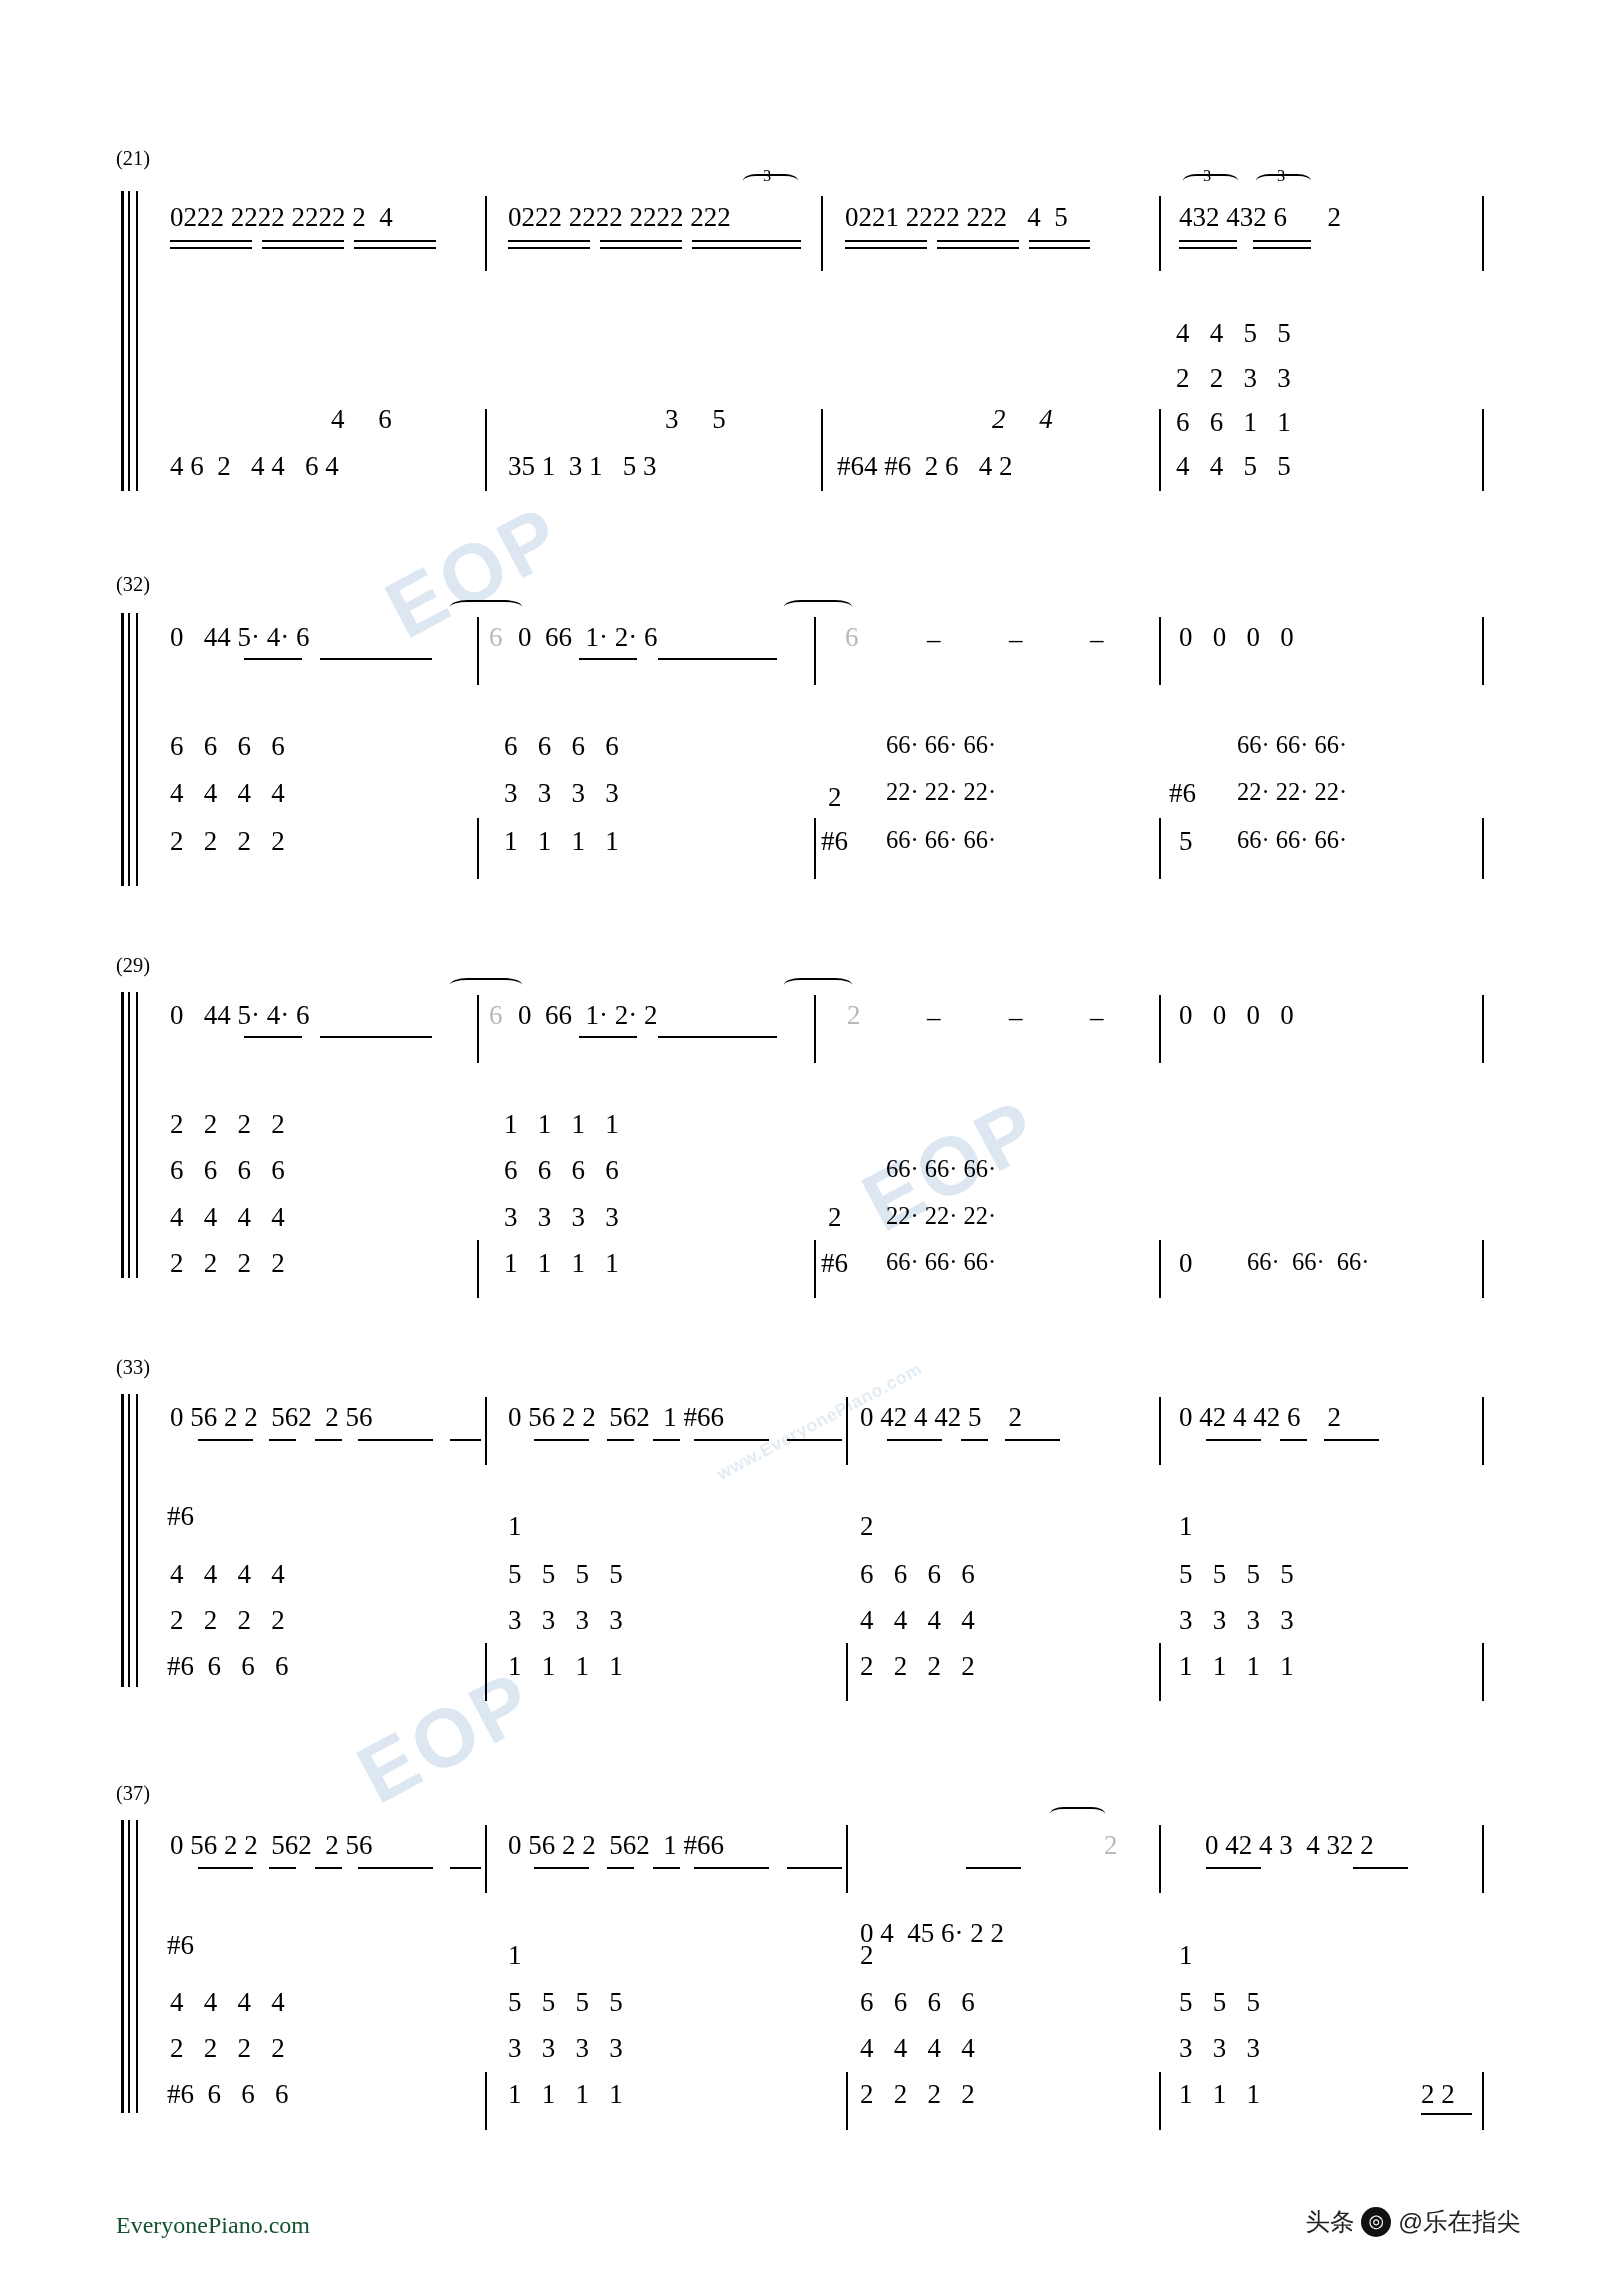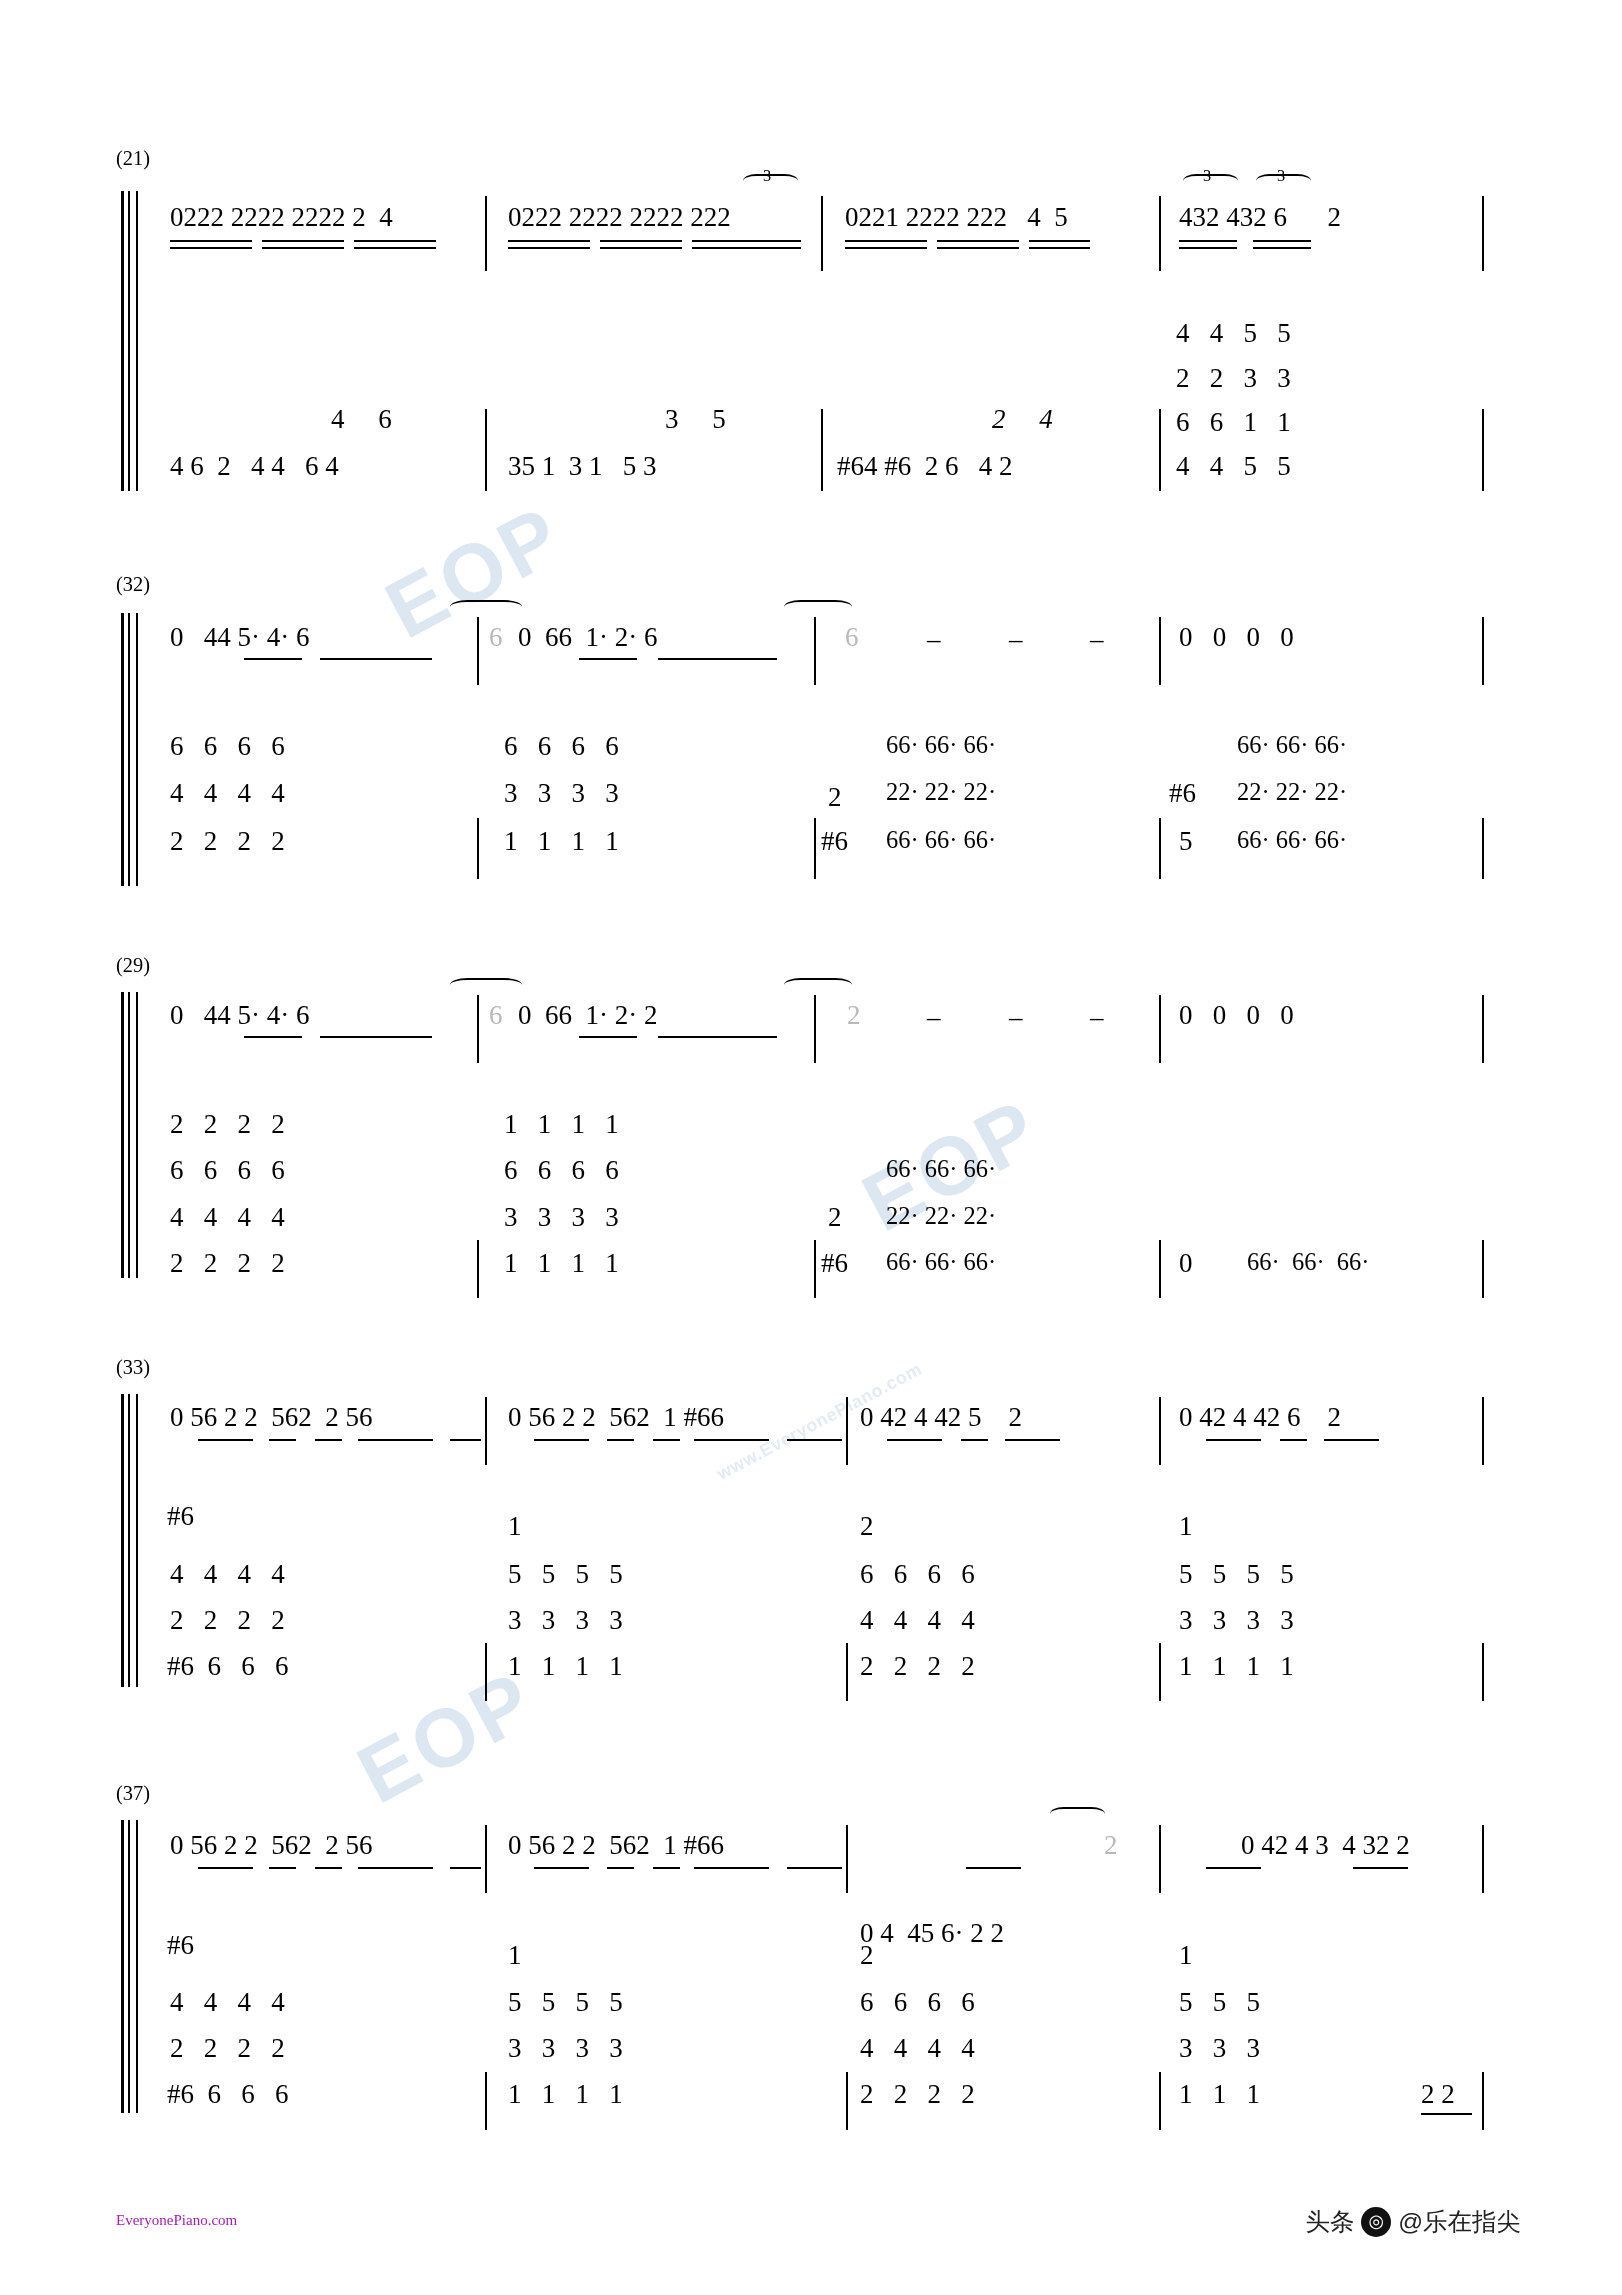--- a/index.html
+++ b/index.html
@@ -102,22 +102,22 @@
     position:absolute;
     font-size: 27px;
     font-family: "Liberation Serif", serif;
     z-index:3;
   }
   .footer-left {
     position: absolute;
     left: 116px;
     top: 2212px;
     font-family: "Liberation Serif", serif;
-    font-size: 15px;
-    color: #a21caf;
+    font-size: 24px;
+    color: #14532d;
     z-index: 4;
   }
   .footer-right {
     position: absolute;
     right: 102px;
     top: 2205px;
     font-family: "Liberation Sans", sans-serif;
     font-size: 24.5px;
     color: #222;
     display: flex;
@@ -385,21 +385,21 @@
   <div class="beam" style="left:694px; top:1867px; width:75px;"></div>
   <div class="beam" style="left:787px; top:1867px; width:55px;"></div>
   <div class="barline" style="left:846px; top:1825px; height:68px;"></div>
 
   <div class="note" style="left:860px; top:1920px;">0 4  45 6· 2 2</div>
   <div class="beam" style="left:966px; top:1867px; width:55px;"></div>
   <div class="tie" style="left:1050px; top:1807px; width:55px;"></div>
   <div class="note grey" style="left:1104px; top:1832px;">2</div>
   <div class="barline" style="left:1159px; top:1825px; height:68px;"></div>
 
-  <div class="note" style="left:1241px; top:1832px;text-align:right;">0 42 4 3  4 32 2</div>
+  <div class="note" style="left:1205px; top:1832px;text-align:right;">0 42 4 3  4 32 2</div>
   <div class="beam" style="left:1206px; top:1867px; width:55px;"></div>
   <div class="beam" style="left:1353px; top:1867px; width:55px;"></div>
   <div class="barline" style="left:1482px; top:1825px; height:68px;"></div>
 
   <div class="note" style="left:167px; top:1932px;">#6</div>
   <div class="note" style="left:170px; top:1989px;">4&nbsp;&nbsp;&nbsp;4&nbsp;&nbsp;&nbsp;4&nbsp;&nbsp;&nbsp;4</div>
   <div class="note" style="left:170px; top:2035px;">2&nbsp;&nbsp;&nbsp;2&nbsp;&nbsp;&nbsp;2&nbsp;&nbsp;&nbsp;2</div>
   <div class="note" style="left:167px; top:2081px;">#6&nbsp;&nbsp;6&nbsp;&nbsp;&nbsp;6&nbsp;&nbsp;&nbsp;6</div>
   <div class="barline" style="left:485px; top:2072px; height:58px;"></div>
   <div class="note" style="left:508px; top:1942px;">1</div>

